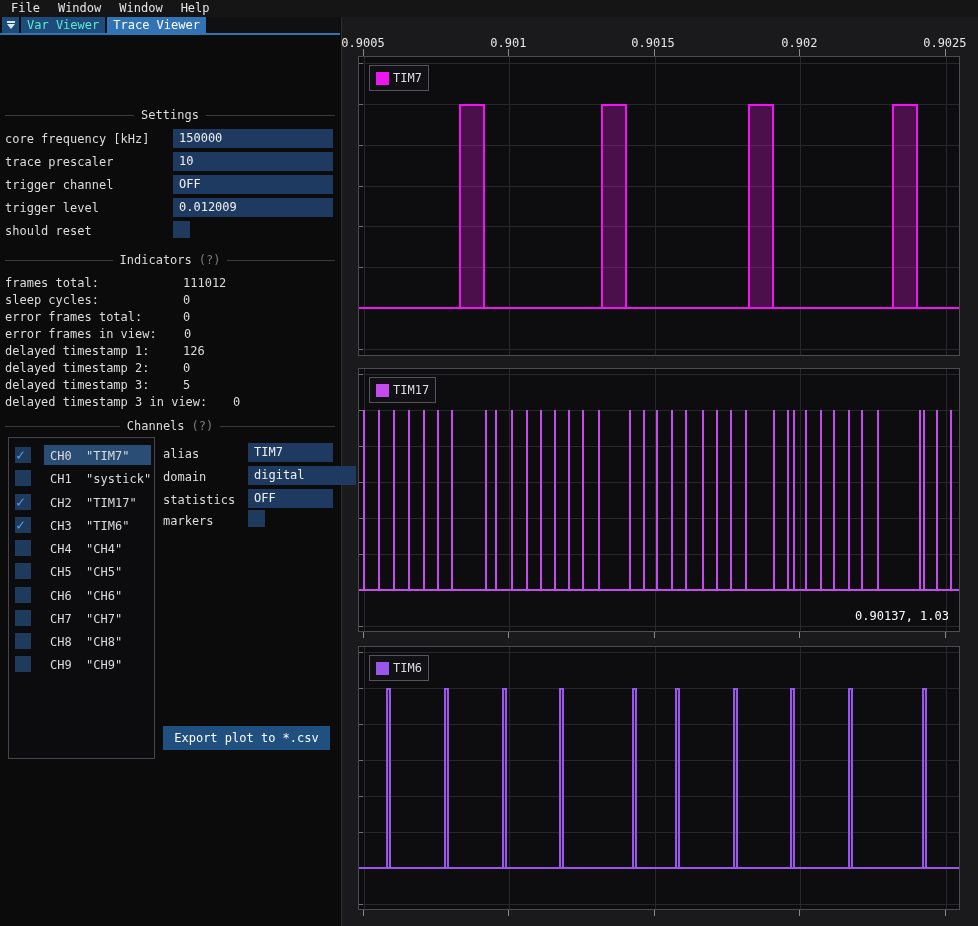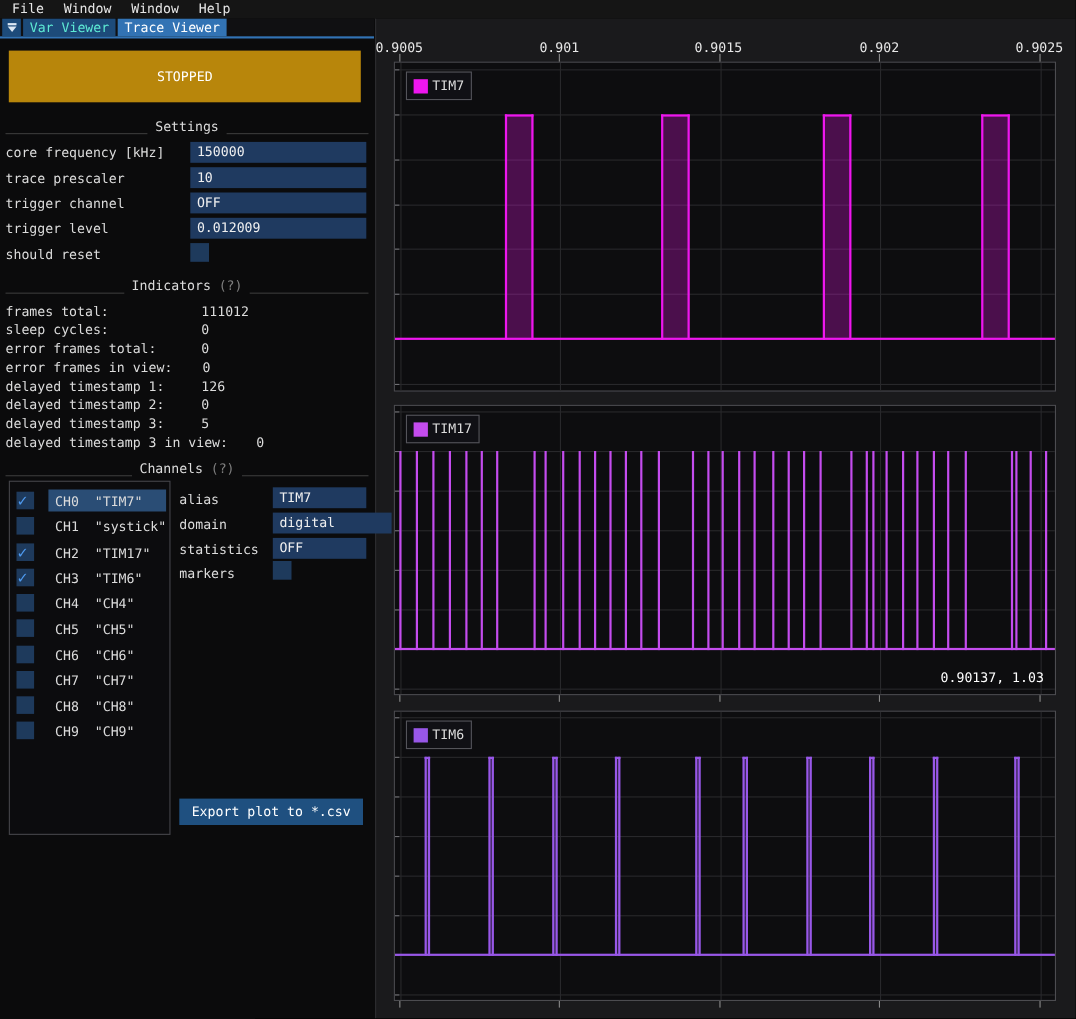--- a/index.html
+++ b/index.html
@@ -14,21 +14,21 @@
   #tabbar{left:2px;top:17px;height:16px;display:flex;gap:2px;align-items:stretch;}
   .tab{line-height:16px;padding:0 6px;font-size:12px;}
   .tab.active{background:#3273b4;color:#ffffff;}
   .tab.inactive{background:#1d4b7a;color:#5eead4;}
   #tab-list-btn{width:17px;background:#1d4b7a;display:flex;flex-direction:column;align-items:center;justify-content:center;gap:1px;}
   #tab-list-btn .bar{width:8px;height:2px;background:#dce8f4;}
   #tab-list-btn .tri{width:0;height:0;border-left:4px solid transparent;border-right:4px solid transparent;border-top:5px solid #dce8f4;}
   #left-bg{left:0;top:35px;width:340px;height:891px;background:#0b0b0c;}
   #right-bg{left:341px;top:17px;width:637px;height:909px;background:#1a1a1c;border-left:1px solid #2e2e31;box-sizing:border-box;}
   #status-btn{left:8px;top:46px;width:320px;height:47px;display:flex;align-items:center;justify-content:center;color:#ffffff;font-size:12px;}
-  .sep-header{display:flex;align-items:flex-end;gap:7px;height:14px;}
+  .sep-header{display:flex;align-items:center;gap:7px;height:14px;}
   .sep-header .line{flex:1;height:1px;background:#3b3b3b;}
   .sep-header .help{color:#7d7d7d;}
   .field{background:#1f3a60;color:#f0f0f0;line-height:19px;padding:0 6px;box-sizing:border-box;height:19px;overflow:hidden;}
   .checkbox{width:17px;height:17px;background:#1e3a5c;position:absolute;}
   .checkbox.checked::after{content:"\2713";position:absolute;left:1px;top:-1px;color:#4f9bf0;font-size:15px;font-weight:bold;}
   .child-frame{border:1px solid #45454a;background:#0c0c0e;box-sizing:border-box;}
   .plot{background:#0d0d0f;border:1px solid #4c4c50;box-sizing:border-box;overflow:hidden;}
   .gridline{background:#28282b;position:absolute;}
   .ytick{background:#6f6f73;position:absolute;}
   .xtick{background:#8a8a8a;position:absolute;}
@@ -60,21 +60,20 @@
   <div class="abs" id="tab-underline"></div>
   <div class="abs" id="tabbar">
     <div id="tab-list-btn">
       <div class="bar"></div>
       <div class="tri"></div>
     </div>
   <div class="tab inactive">Var Viewer</div>
       <div class="tab active">Trace Viewer</div>
     </div>
 
-  <div class="abs" id="status-btn" style="background: rgb(184, 134, 11);">STOPPED</div>
 
   <div class="abs sep-header" id="settings-header" style="left:5px;top:108px;width:330px;">
     <div class="line"></div>
       <span>Settings</span>
       <div class="line"></div>
   </div>
 
   <div class="abs sep-header" id="indicators-header" style="left:5px;top:253px;width:330px;">
     <div class="line"></div>
       <span>Indicators</span>

